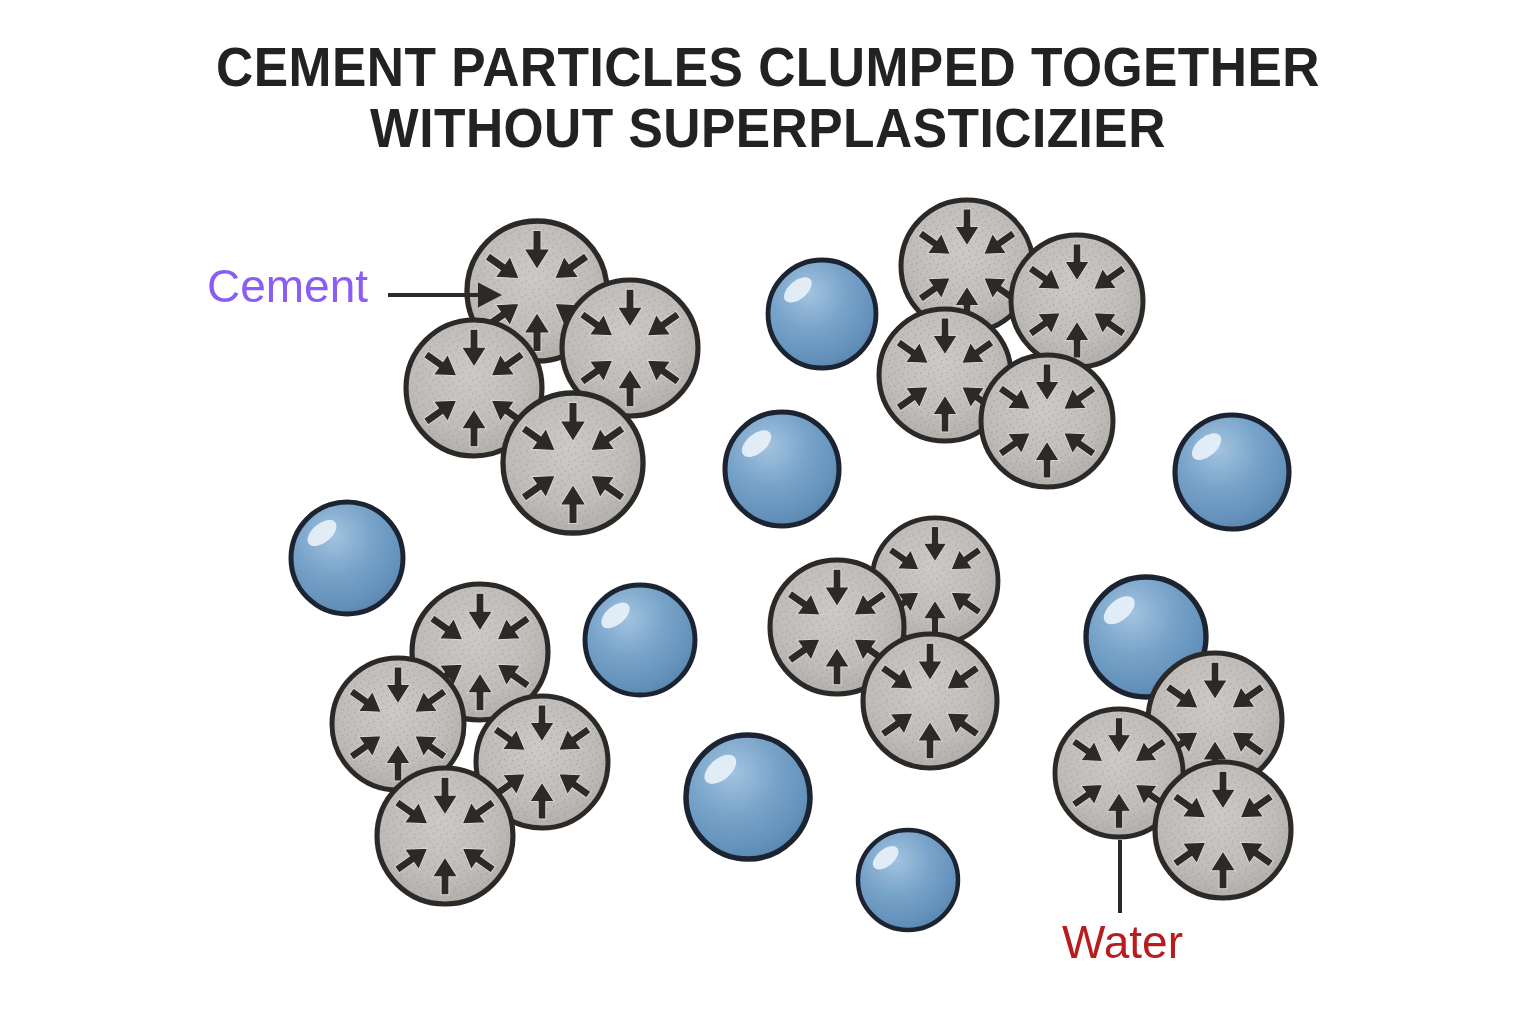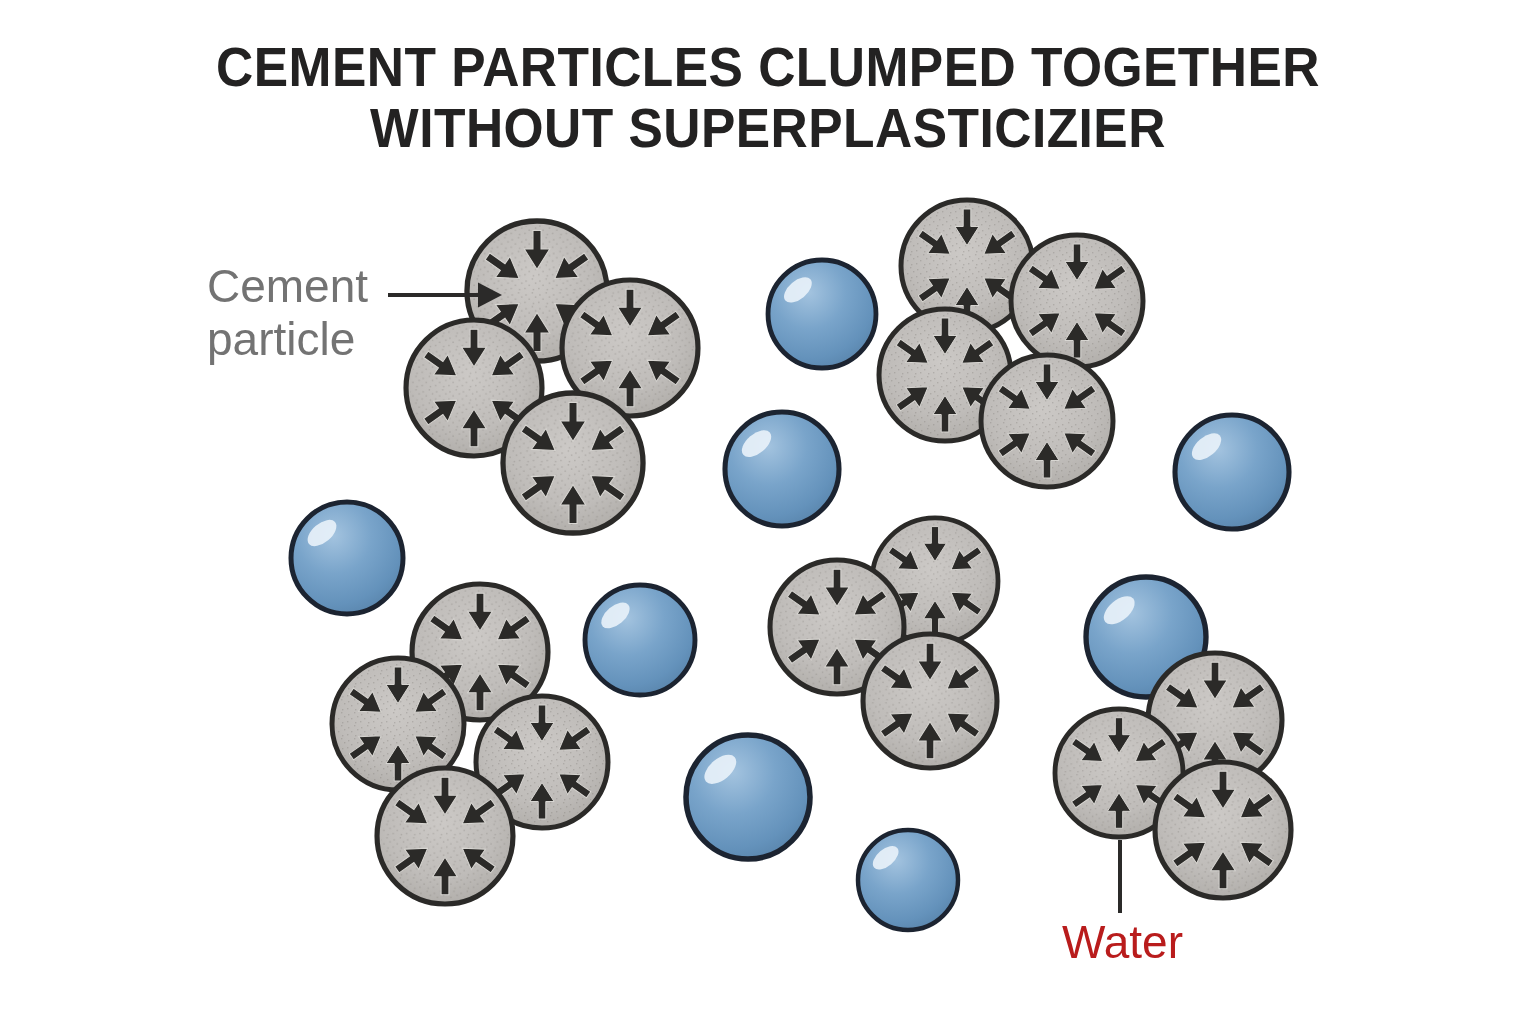--- a/index.html
+++ b/index.html
@@ -108,20 +108,19 @@
         <polygon points="502,295 478,282.5 478,307.5" fill="#2b2a29"></polygon>
         <line x1="1120" y1="840" x2="1120" y2="913" stroke="#2b2a29" stroke-width="4"></line>
       </g>
   </svg>
 
   <div class="title" style="color: rgb(35, 34, 34);">
     <div>CEMENT PARTICLES CLUMPED TOGETHER</div>
     <div>WITHOUT SUPERPLASTICIZIER</div>
   </div>
 
-  <div class="label cement-label" style="color: #737373;">
+  <div class="label cement-label" style="color: #8b5cf6;">
     <div>Cement</div>
-    <div>particle</div>
   </div>
 
   <div class="label water-label" style="color: #b91c1c;">Water</div>
 
 </div>
 
 </body></html>

